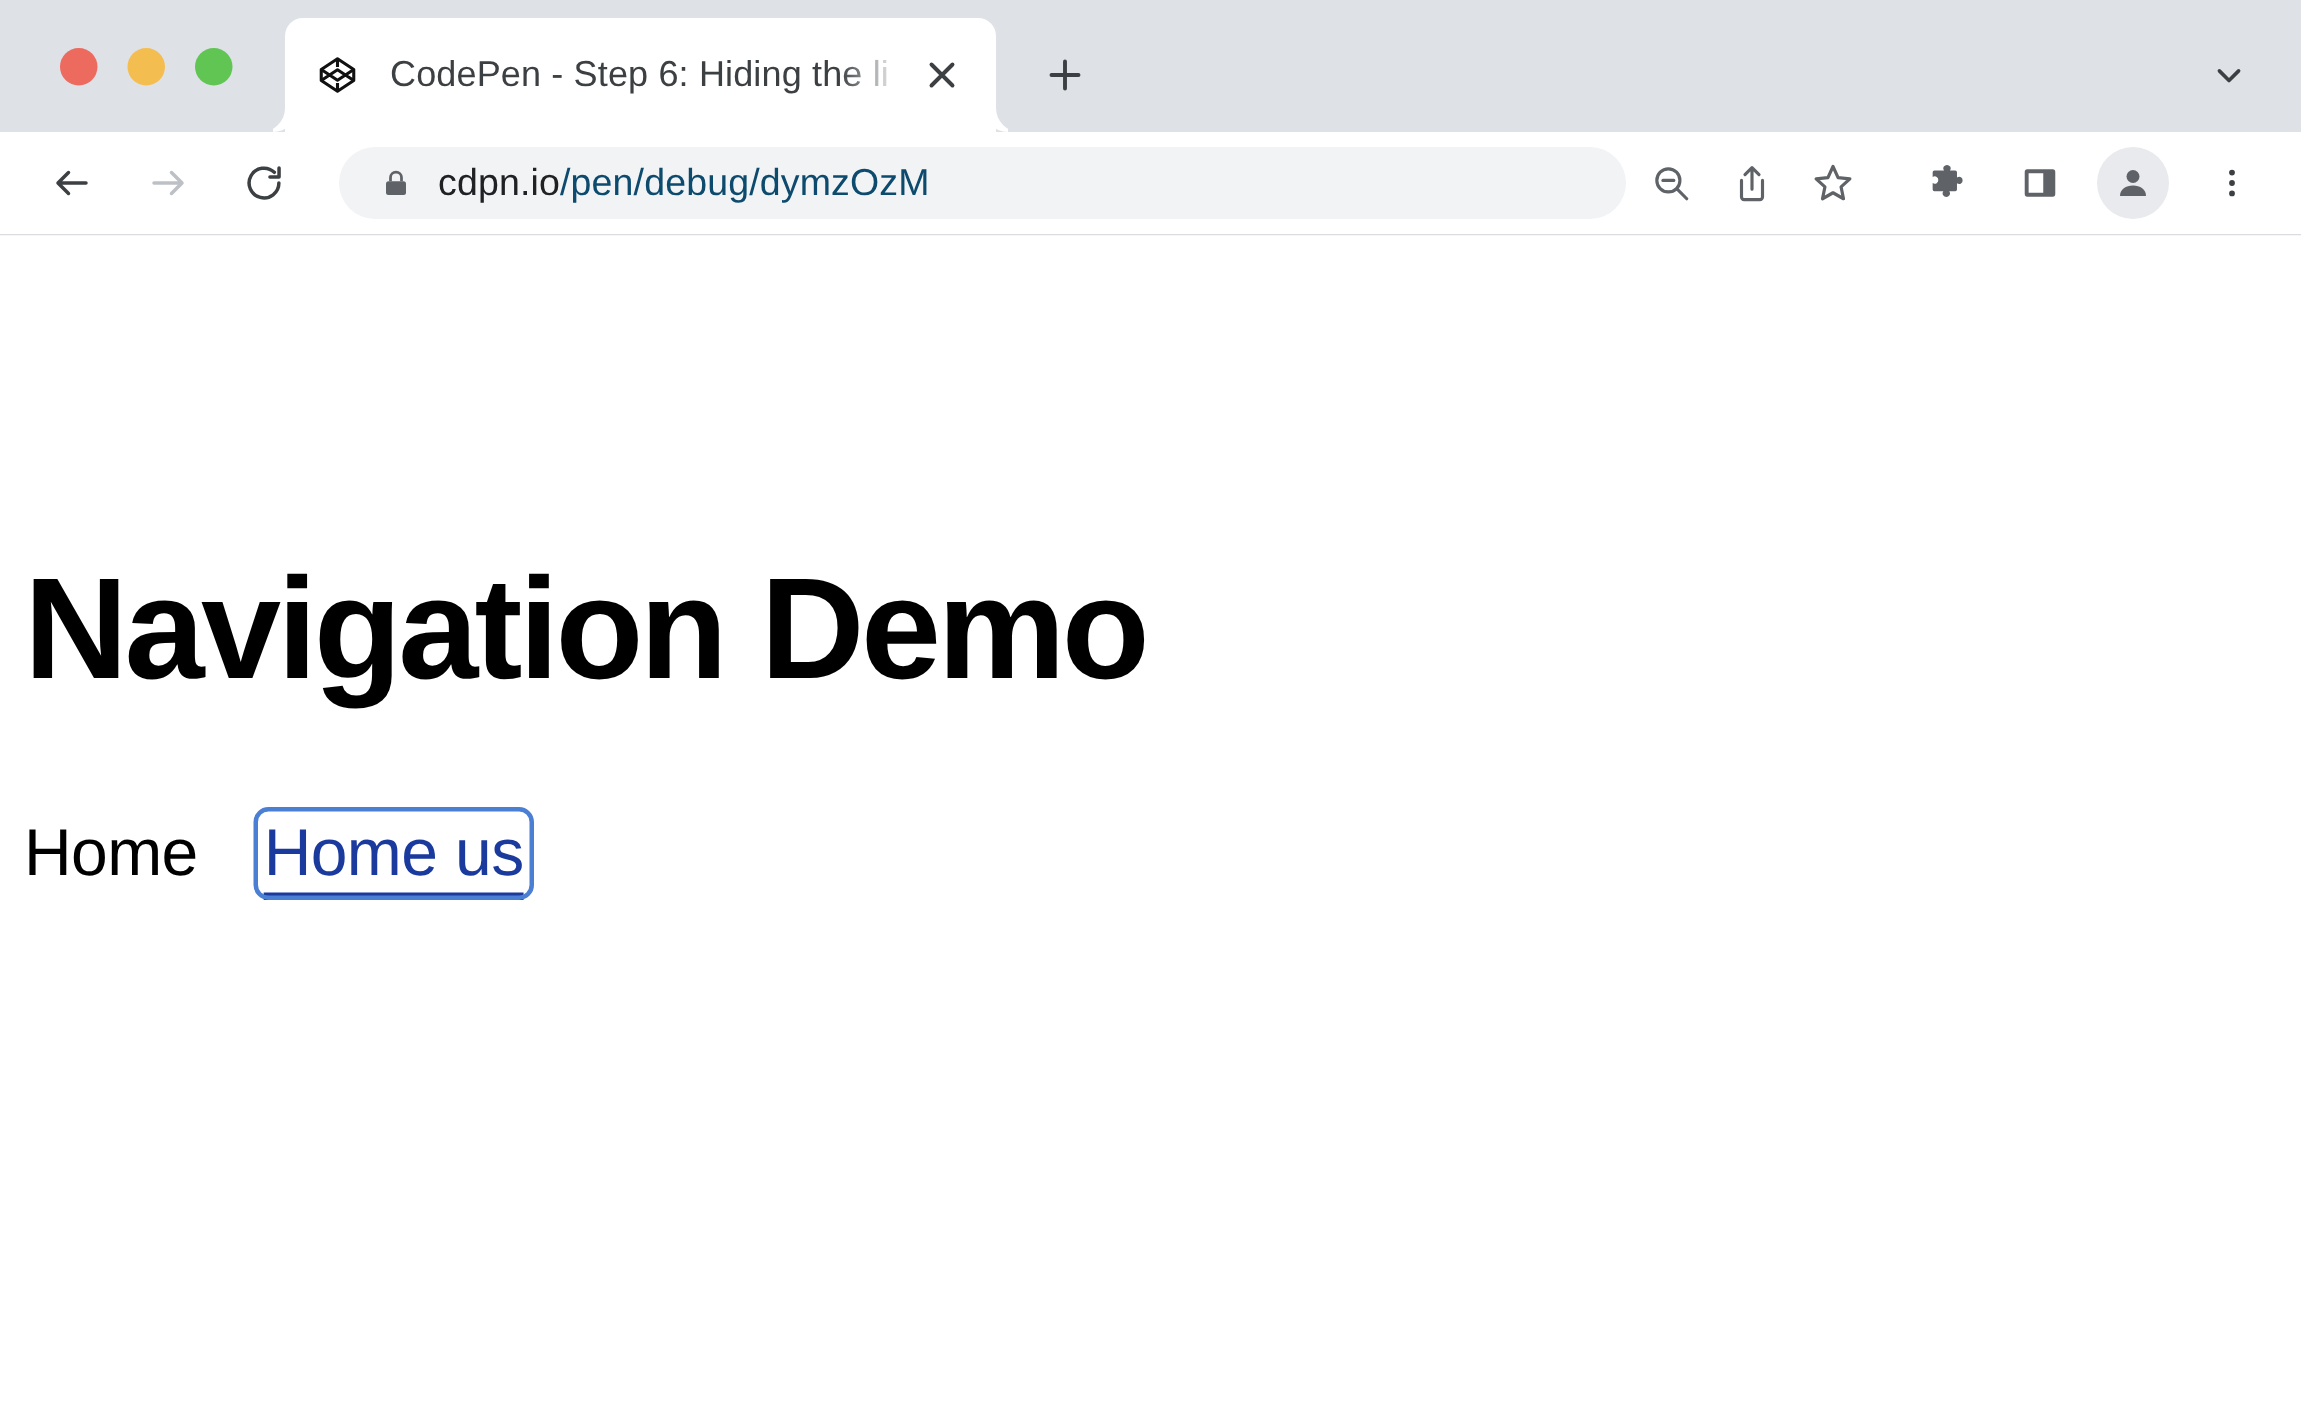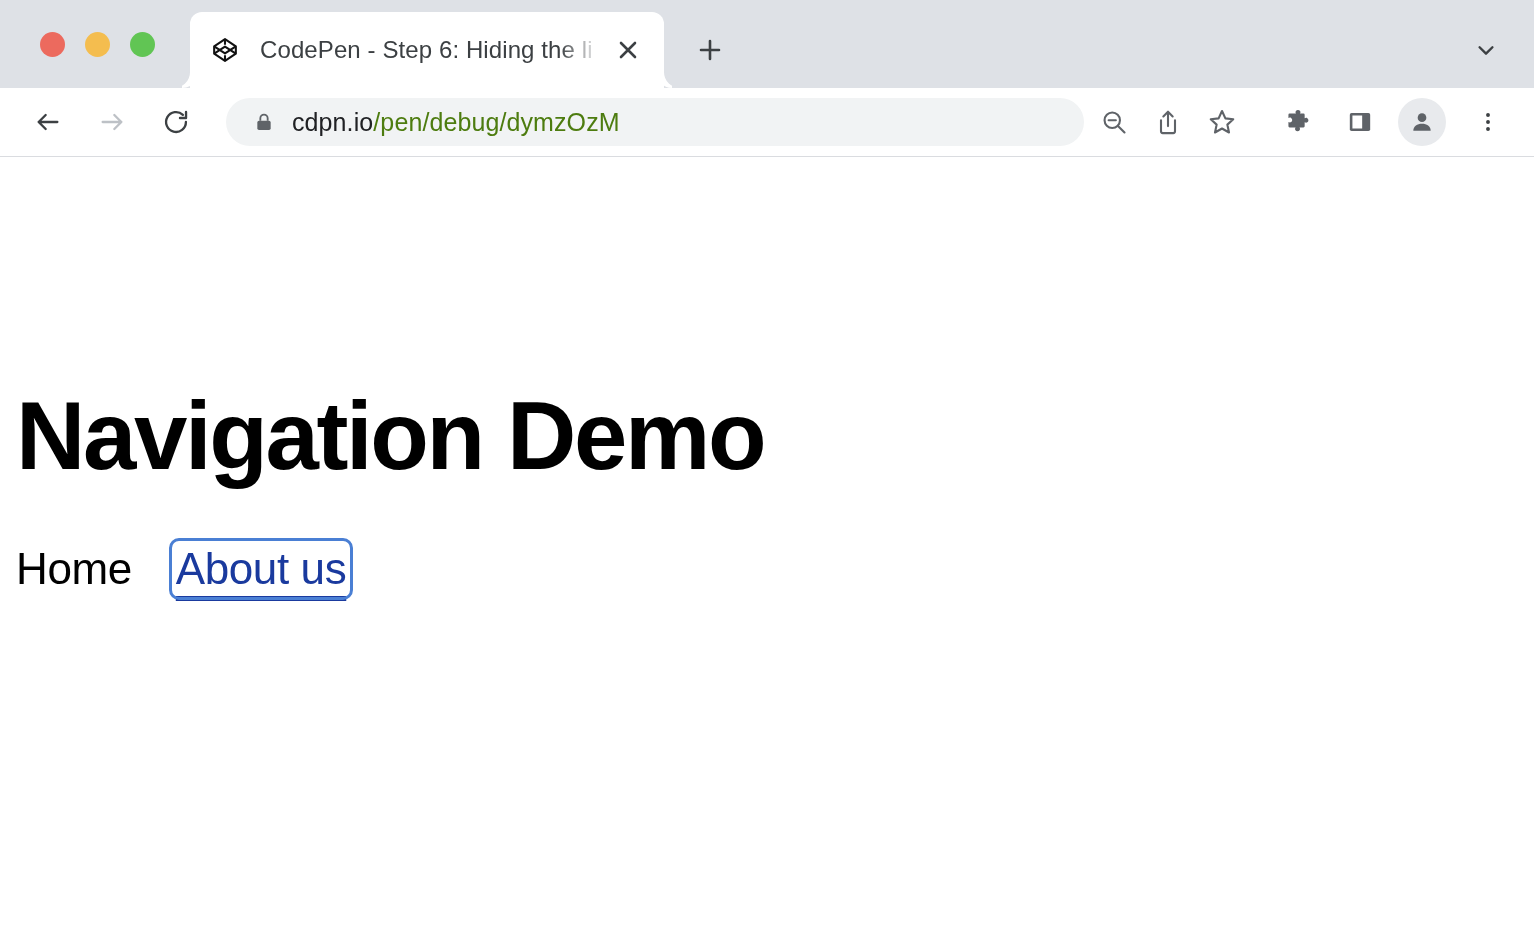--- a/index.html
+++ b/index.html
@@ -186,21 +186,21 @@
     margin: 0 18px 0 10px;
     display: block;
   }
   .url {
     font-size: 25px;
     color: #202124;
     white-space: nowrap;
     overflow: hidden;
     letter-spacing: 0.1px;
   }
-  .url .path { color: #4d7c0f; }
+  .url .path { color: #0c4a6e; }
 
   .omni-action {
     width: 48px;
     height: 48px;
     flex: 0 0 48px;
     display: flex;
     align-items: center;
     justify-content: center;
     border-radius: 50%;
     margin-left: 6px;
@@ -233,21 +233,21 @@
     position: relative;
   }
   .page {
     padding: 0;
   }
   .page-title {
     margin: 0;
     padding: 0;
     position: absolute;
     left: 16px;
-    top: 226px;
+    top: 210px;
     font-size: 96px;
     line-height: 1.1;
     font-weight: 700;
     color: #000000;
     letter-spacing: -2.4px;
     font-family: "Liberation Sans", sans-serif;
   }
   .nav {
     position: absolute;
     left: 16px;
@@ -402,19 +402,19 @@
     </div>
   </div>
 
   <div class="viewport">
     <div class="page">
 
       <h1 class="page-title">Navigation Demo</h1>
 
       <nav class="nav">
         <a class="nav-link" href="#">Home</a>
-        <a class="nav-link focused" href="#">About us</a>
+        <a class="nav-link focused" href="#">Home us</a>
       </nav>
 
     </div>
   </div>
 
 </div>
 
 </body></html>

